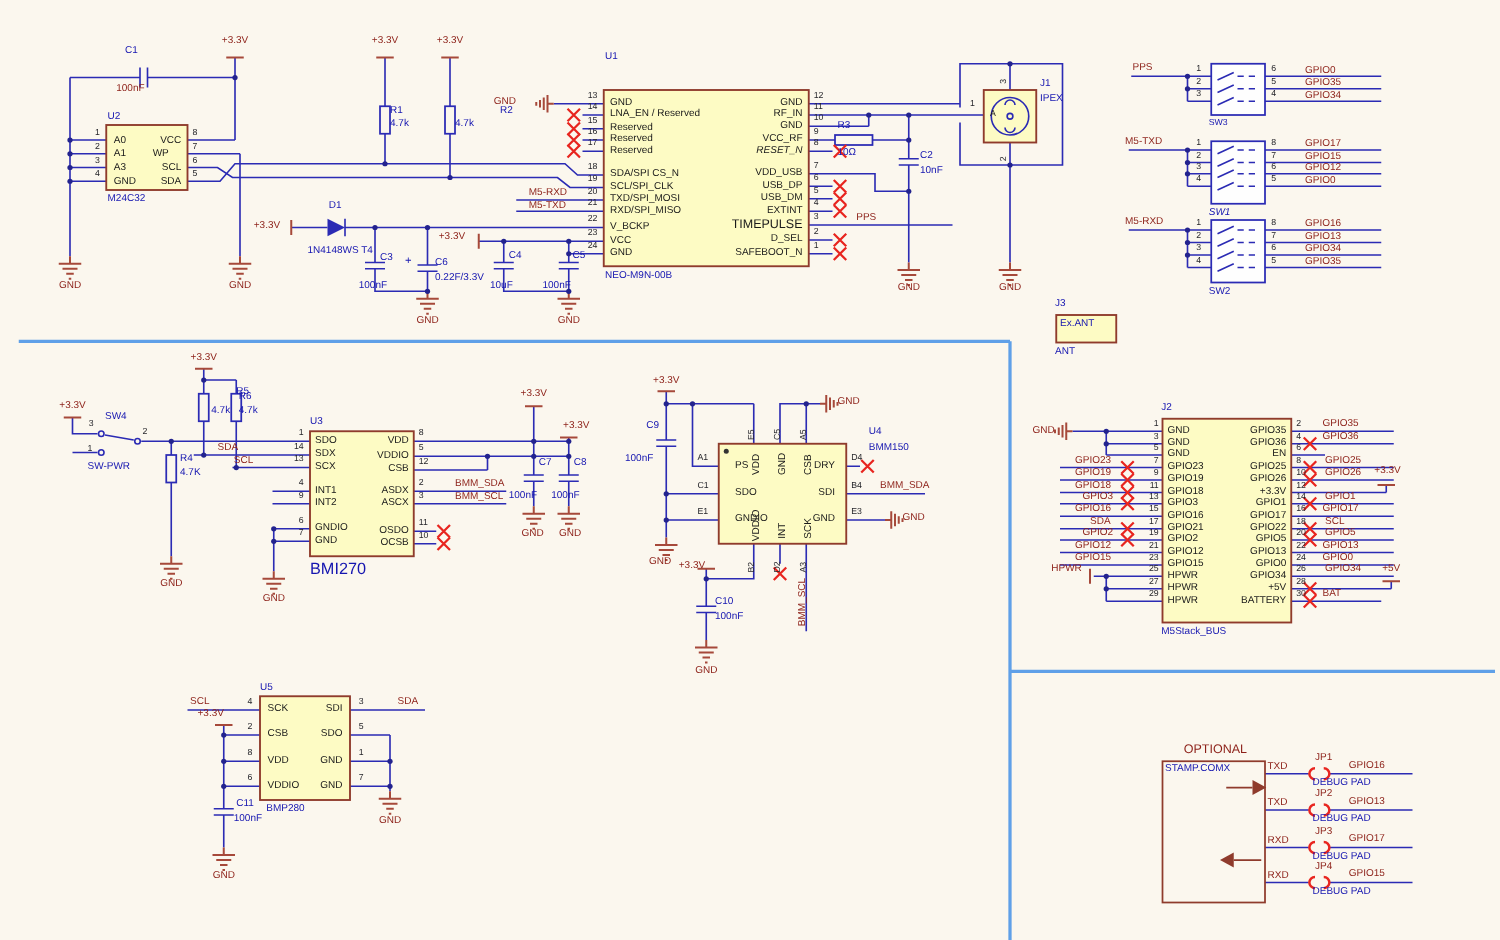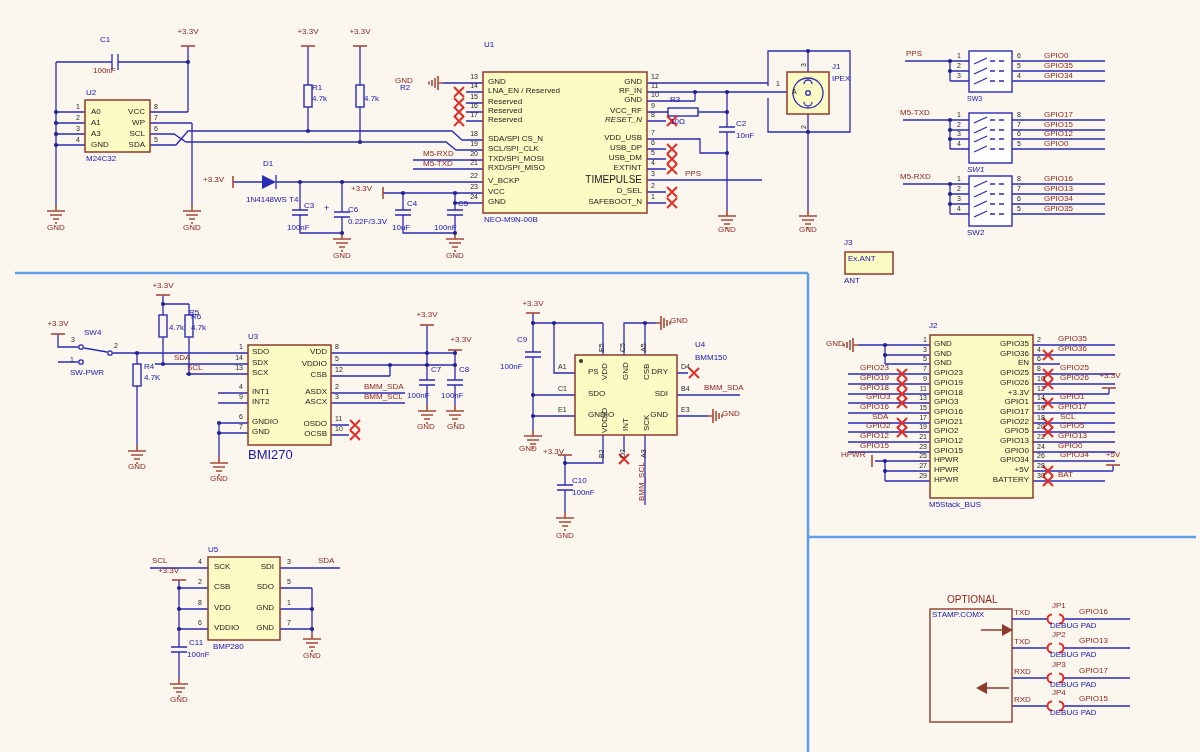--- a/index.html
+++ b/index.html
@@ -260,21 +260,21 @@
       <span class="lb" style="left: 100px; top: 36px; color: rgb(21, 21, 176); font-size: 8px;">C1</span>
       <span class="lb" style="left: 93px; top: 67px; color: rgb(140, 31, 23); font-size: 8px;">100nF</span>
       <span class="lb" style="left: 188px; top: 28px; color: rgb(140, 31, 23); font-size: 8px; transform: translateX(-50%);">+3.3V</span>
       <span class="lb" style="left: 86px; top: 89px; color: rgb(21, 21, 176); font-size: 8px;">U2</span>
       <span class="lb" style="left: 86px; top: 155px; color: rgb(21, 21, 176); font-size: 8px;">M24C32</span>
       <span class="lb" style="left: 91px; top: 108px; color: rgb(26, 26, 26); font-size: 8px;">A0</span>
       <span class="lb" style="left: 91px; top: 119px; color: rgb(26, 26, 26); font-size: 8px;">A1</span>
       <span class="lb" style="left: 91px; top: 130px; color: rgb(26, 26, 26); font-size: 8px;">A3</span>
       <span class="lb" style="left: 91px; top: 141px; color: rgb(26, 26, 26); font-size: 8px;">GND</span>
       <span class="lb" style="left: 145px; top: 108px; color: rgb(26, 26, 26); font-size: 8px; transform: translateX(-100%);">VCC</span>
-      <span class="lb" style="left: 145px; top: 119px; color: rgb(26, 26, 26); font-size: 8px; transform: translateX(-100%); text-align: center;">WP</span>
+      <span class="lb" style="left: 135px; top: 119px; color: rgb(26, 26, 26); font-size: 8px; transform: translateX(-100%); text-align: center;">WP</span>
       <span class="lb" style="left: 145px; top: 130px; color: rgb(26, 26, 26); font-size: 8px; transform: translateX(-100%);">SCL</span>
       <span class="lb" style="left: 145px; top: 141px; color: rgb(26, 26, 26); font-size: 8px; transform: translateX(-100%);">SDA</span>
       <span class="lb" style="left: 80px; top: 103px; color: rgb(38, 38, 43); font-size: 7px; transform: translateX(-100%);">1</span>
       <span class="lb" style="left: 80px; top: 114px; color: rgb(38, 38, 43); font-size: 7px; transform: translateX(-100%);">2</span>
       <span class="lb" style="left: 80px; top: 125px; color: rgb(38, 38, 43); font-size: 7px; transform: translateX(-100%);">3</span>
       <span class="lb" style="left: 80px; top: 136px; color: rgb(38, 38, 43); font-size: 7px; transform: translateX(-100%);">4</span>
       <span class="lb" style="left: 154px; top: 103px; color: rgb(38, 38, 43); font-size: 7px;">8</span>
       <span class="lb" style="left: 154px; top: 114px; color: rgb(38, 38, 43); font-size: 7px;">7</span>
       <span class="lb" style="left: 154px; top: 125px; color: rgb(38, 38, 43); font-size: 7px;">6</span>
       <span class="lb" style="left: 154px; top: 136px; color: rgb(38, 38, 43); font-size: 7px;">5</span>

